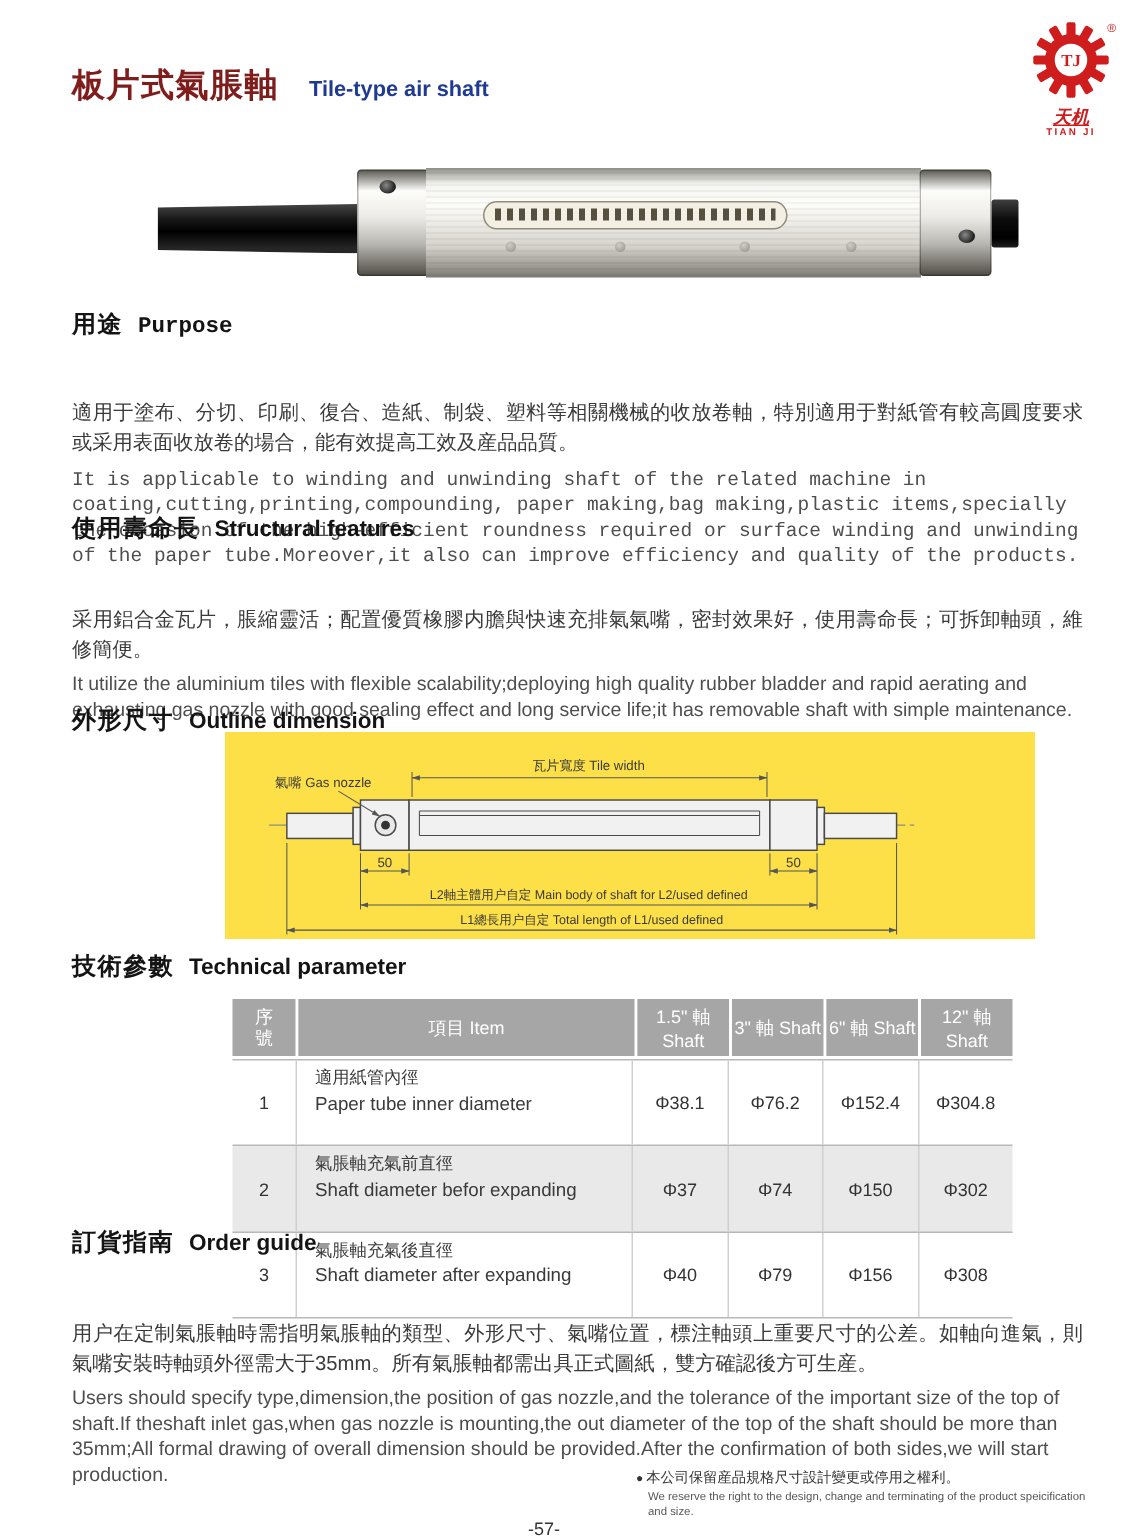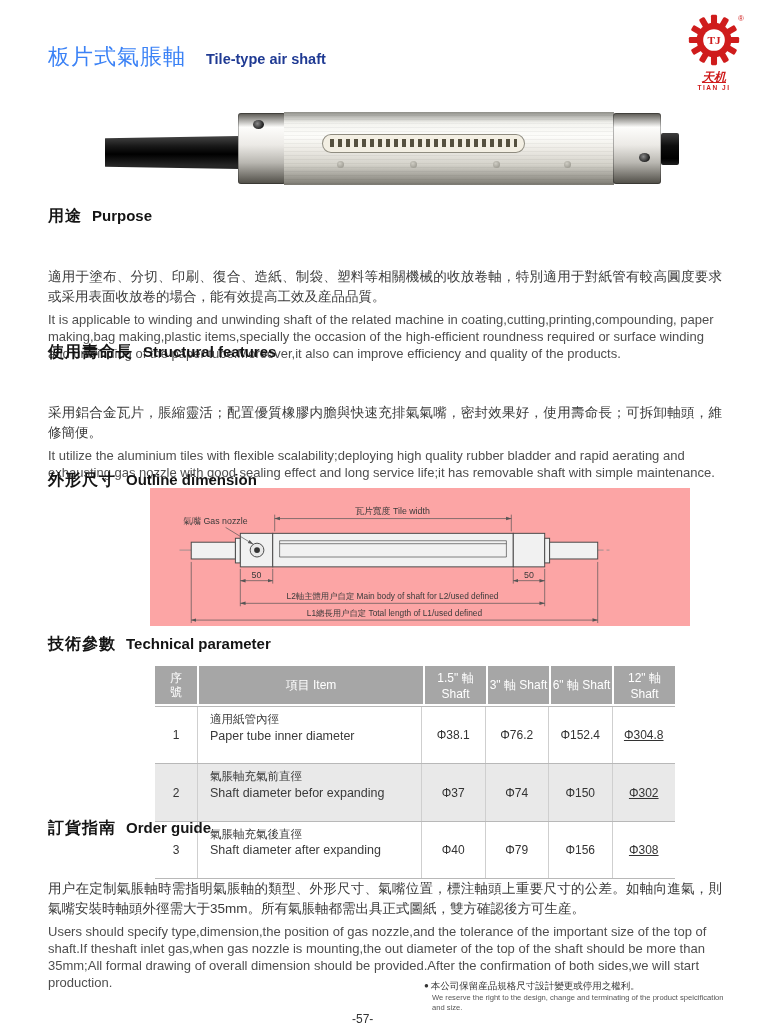--- a/index.html
+++ b/index.html
@@ -1,21 +1,21 @@
 <!DOCTYPE html>
 <html><head>
 <meta charset="utf-8">
 <style>
   html,body{margin:0;padding:0;background:#fff;}
   #page{position:relative;width:765px;height:1024px;background:#ffffff;overflow:hidden;
         font-family:"Liberation Sans","DejaVu Sans",sans-serif;}
 
   
   .title-block{position:absolute;left:48px;top:42px;display:flex;align-items:baseline;white-space:nowrap;}
-  .title-zh{font-size:22px;font-weight:normal;color:#3b82f6;letter-spacing:1px;}
+  .title-zh{font-size:22px;font-weight:bold;color:#7f1d1d;letter-spacing:1px;}
   .title-en{font-size:14.5px;font-weight:bold;color:#1f3a93;margin-left:20px;}
 
   .logo{position:absolute;left:682px;top:14px;width:64px;text-align:center;color:#cf1c1c;}
   .logo .reg{position:absolute;right:2px;top:0;font-size:8px;}
   .logo .zh{font-size:12px;font-weight:bold;font-style:italic;line-height:1.1;margin-top:1px;text-decoration:underline;}
   .logo .en{font-size:6.5px;font-weight:bold;letter-spacing:1.5px;line-height:1.2;}
 
   
   .photo{position:absolute;left:95px;top:105px;width:592px;height:95px;}
   .rod{position:absolute;left:10px;top:31px;width:134px;height:33px;border-radius:3px 0 0 3px;
@@ -44,46 +44,46 @@
        background:linear-gradient(180deg,#3f3f3f,#0d0d0d 40%,#000 80%,#1f1f1f);}
 
   
   .sec{position:absolute;left:48px;width:674px;}
   .heading{display:flex;align-items:baseline;margin-bottom:9px;}
   .heading .hzh{font-size:16px;font-weight:bold;color:#141414;letter-spacing:1px;}
   .heading .hen{font-size:15px;font-weight:bold;color:#141414;margin-left:10px;}
   .p-zh{font-size:13.5px;color:#3a3a3a;line-height:1.5;text-align:justify;margin-top:40px;}
   .p-en{font-size:13px;color:#4e4e4e;line-height:1.33;margin-top:3px;text-align:left;}
 
-  .sec-purpose{top:206px;}
+  .sec-purpose{top:206px;font-family:Liberation Mono, monospace;}
   .sec-structure{top:342px;}
   .sec-outline{top:470px;}
   .sec-technical{top:634px;}
   .sec-order{top:818px;}
 
   
-  .panel{position:absolute;left:150px;top:488px;width:540px;height:138px;background:#fca5a5;}
+  .panel{position:absolute;left:150px;top:488px;width:540px;height:138px;background:#fde047;}
   .panel svg{display:block;width:100%;height:100%;}
   .panel text{font-family:"Liberation Sans","DejaVu Sans",sans-serif;fill:#3a3a3a;}
 
   
   .table{position:absolute;left:155px;top:666px;width:520px;font-size:12px;}
   .thead{display:flex;height:38px;}
   .th{background:#a6a6a6;color:#fff;display:flex;align-items:center;justify-content:center;
       border-right:2px solid #fff;text-align:center;}
   .th:last-child{border-right:none;}
   .c-no{width:42px;flex:none;}
   .c-item{width:224px;flex:none;}
   .c-val{flex:1;}
   .th.c-no{white-space:pre-line;line-height:1.2;font-size:12px;}
   .tbody{border-top:1px solid #b8b8b8;margin-top:2px;}
   .trow{display:flex;border-bottom:1px solid #b8b8b8;min-height:46px;}
   .trow.alt{background:#e9e9e9;}
   .td{display:flex;align-items:center;justify-content:center;color:#333;border-right:1px solid #cfcfcf;}
-  .td:last-child{border-right:none;text-decoration:underline;}
+  .td:last-child{border-right:none;}
   .td.c-item{flex-direction:column;align-items:flex-start;justify-content:center;padding:5px 0 19px 12px;box-sizing:border-box;}
   .td .zh-s{font-size:11.5px;color:#3a3a3a;line-height:1.35;}
   .td .en-s{font-size:12.5px;color:#3a3a3a;line-height:1.35;}
 
   
   .page-num{position:absolute;left:352px;top:988px;font-size:12px;color:#333;margin-top:24px;}
   .footnote{position:absolute;left:424px;top:980px;width:300px;color:#333;}
   .footnote .fn-zh{font-size:9.5px;display:flex;align-items:flex-start;line-height:1.3;}
   .footnote .bullet{margin-right:2px;font-size:8px;line-height:1.6;}
   .footnote .fn-en{font-size:7.6px;color:#555;line-height:1.3;margin-left:8px;}

